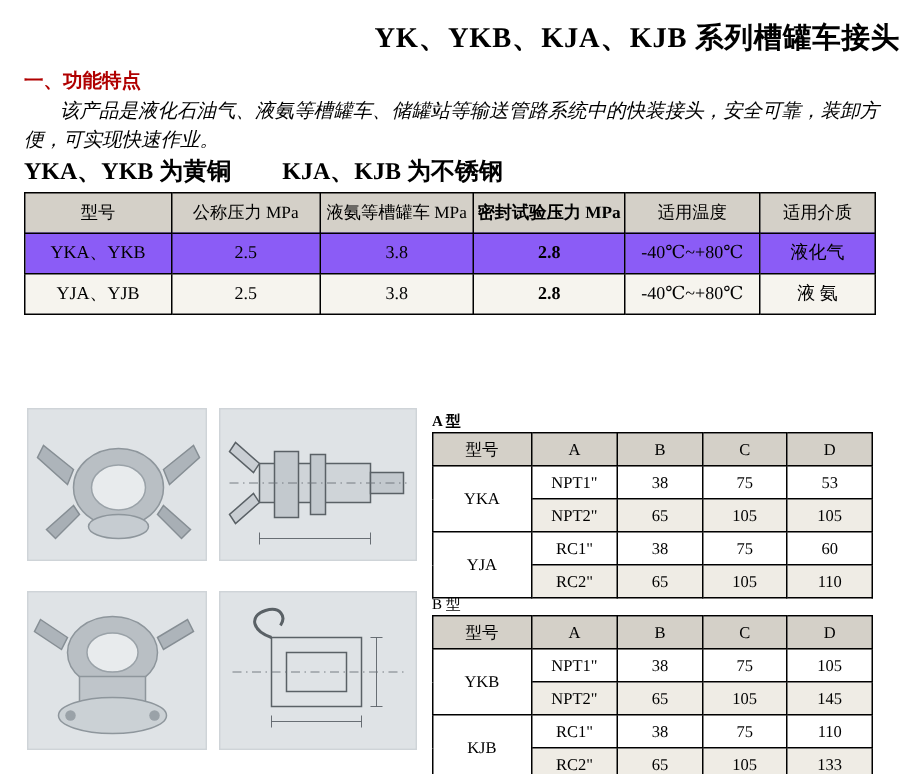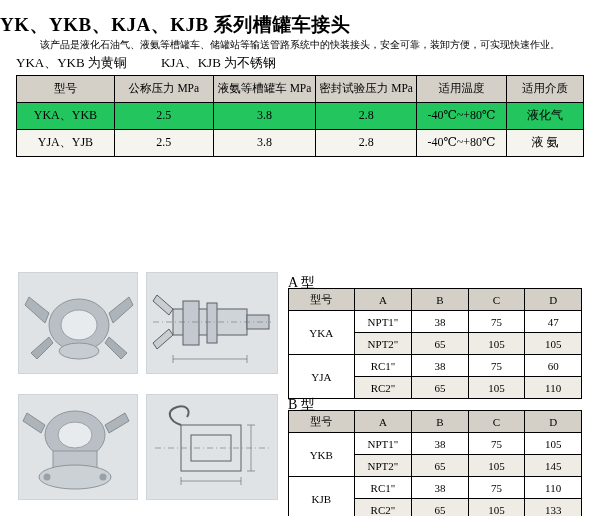--- a/index.html
+++ b/index.html
@@ -7,44 +7,46 @@
     width:600px;height:516px;
     background:#ffffff;
     font-family:"Liberation Serif","DejaVu Serif",serif;
     color:#000;
     position:relative;
     overflow:hidden;
   }
   .page{position:relative;width:600px;height:516px;}
 
   .title{
-    text-align:left;
+    text-align:right;
     font-size:19px;
     font-weight:bold;
     letter-spacing:0.5px;
     padding-top:12px;
     font-family:"Liberation Serif","DejaVu Serif",serif;
   }
 
   .sec-head{
     color:#b00000;
     font-weight:bold;
     font-size:13px;
     margin:7px 0 2px 16px;
   }
   .body-text{
-    font-size:10px;
+    font-size:13px;
     line-height:1.45;
     margin:0 14px 0 16px;
     text-indent:0;
+    font-style:italic;
   }
   .body-text .indent{ display:inline-block; width:24px; }
   .mat-line{
-    font-size:13px;
+    font-size:16px;
     margin:1px 0 0 16px;
+    font-weight:bold;
   }
   .mat-line .gap{display:inline-block;width:34px;}
 
   
   table{border-collapse:collapse;}
   .perf{
     margin-left:16px;
     margin-top:3px;
     width:568px;
     font-size:12px;
@@ -53,42 +55,42 @@
     border:1px solid #000;
     text-align:center;
     height:24px;
     font-weight:normal;
     font-family:"Liberation Serif","DejaVu Serif",serif;
   }
   .perf tr.head td{
     background:#d4d0c8;
     font-size:11.5px;
   }
-  .perf tr.r1 td{background:#22c55e;}
+  .perf tr.r1 td{background:#8b5cf6;}
   .perf tr.r2 td{background:#f6f4ee;}
   .perf td.c0{width:104px;}
   .perf td.c1{width:108px;margin-top:32px;}
   .perf td.c2{width:112px;}
-  .perf td.c3{width:110px;}
+  .perf td.c3{width:110px;font-weight:bold;}
   .perf td.c4{width:90px;margin-left:16px;}
   .perf td.c5{width:84px;margin-top:44px;}
 
   .img-box{
     position:absolute;
     background:#dfe3e6;
     border:1px solid #cfd4d8;
     overflow:hidden;
   }
   .img-a{left:18px;top:272px;width:118px;height:100px;}
   .img-b{left:146px;top:272px;width:130px;height:100px;}
   .img-c{left:18px;top:394px;width:118px;height:104px;}
   .img-d{left:146px;top:394px;width:130px;height:104px;}
 
-  .label-a{position:absolute;left:288px;top:274px;font-size:14px;}
-  .label-b{position:absolute;left:288px;top:396px;font-size:14px;}
+  .label-a{position:absolute;left:288px;top:274px;font-size:10px;font-weight:bold;}
+  .label-b{position:absolute;left:288px;top:396px;font-size:10px;}
 
   .dim-table{
     position:absolute;
     width:294px;
     font-size:11px;
   }
   .dim-a{left:288px;top:288px;}
   .dim-b{left:288px;top:410px;}
   .dim-table td{
     border:1px solid #000;
@@ -104,20 +106,21 @@
   
   .art{position:absolute;left:0;top:0;width:100%;height:100%;}
 </style>
 </head>
 <body>
 
 <div class="page">
 
   <div class="title">YK、YKB、KJA、KJB 系列槽罐车接头</div>
 
+  <div class="sec-head">一、功能特点</div>
   <div class="body-text"><span class="indent"></span><span>该产品是液化石油气、液氨等槽罐车、储罐站等输送管路系统中的快装接头，安全可靠，装卸方便，可实现快速作业。</span></div>
 
   <div class="mat-line">
     <span>YKA、YKB 为黄铜</span><span class="gap"></span><span>KJA、KJB 为不锈钢</span>
   </div>
 
 
   <table class="perf">
     <tbody>
         <tr class="head">
@@ -186,21 +189,21 @@
       <td class="v">A</td>
       <td class="v">B</td>
       <td class="v">C</td>
       <td class="v">D</td>
     </tr>
     <tr>
       <td class="model" rowspan="2">YKA</td>
       <td class="v">NPT1"</td>
       <td class="v">38</td>
       <td class="v">75</td>
-      <td class="v">47</td>
+      <td class="v">53</td>
     </tr>
     <tr class="alt">
       <td class="v">NPT2"</td>
       <td class="v">65</td>
       <td class="v">105</td>
       <td class="v">105</td>
     </tr>
     <tr>
       <td class="model" rowspan="2">YJA</td>
       <td class="v">RC1"</td>

